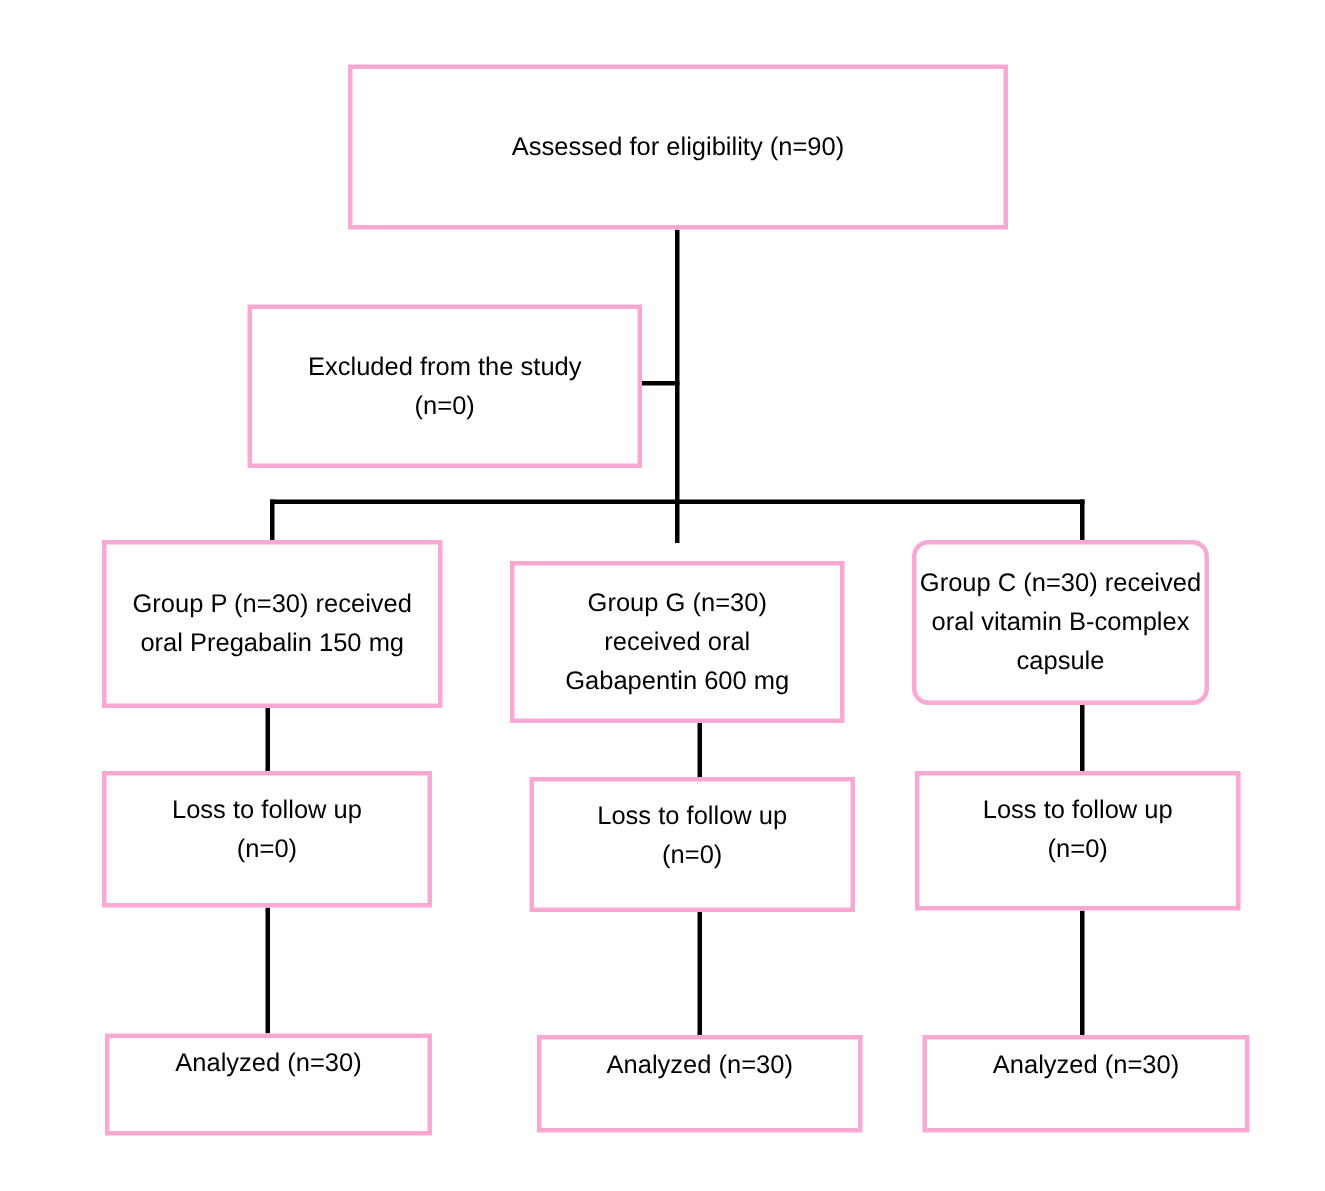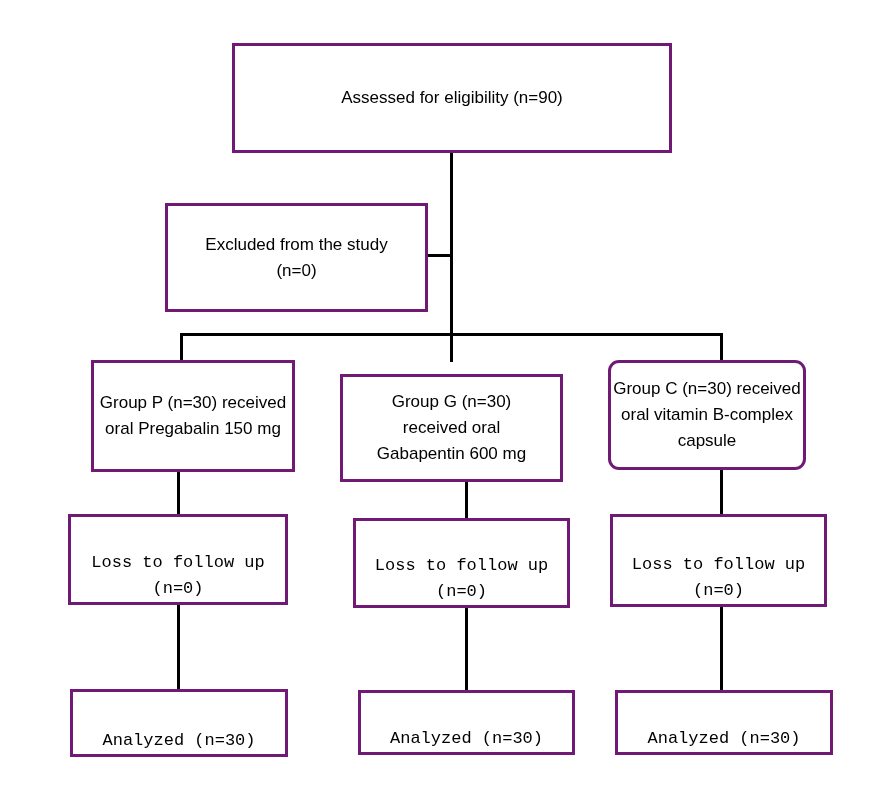--- a/index.html
+++ b/index.html
@@ -10,47 +10,47 @@
   .canvas {
     position: relative;
     width: 883px;
     height: 794px;
     background: #ffffff;
     font-family: "Liberation Sans", "DejaVu Sans", sans-serif;
     color: #000000;
   }
   .box {
     position: absolute;
-    border: 3px solid #701a75;
+    border: 3px solid #f9a8d4;
     background: #ffffff;
     box-sizing: border-box;
     display: flex;
     justify-content: center;
     font-size: 17px;
     line-height: 26px;
     text-align: center;
   }
   .box .txt {
     white-space: pre-line;
   }
   .v-center { align-items: center; }
-  .v-top    { align-items: flex-end; font-family: Liberation Mono, monospace; }
+  .v-top    { align-items: flex-start; }
   .pt10 { padding-top: 10px; }
   .pt8  { padding-top: 4px; }
 
   .line {
     position: absolute;
     background: #000000;
   }
 
   
   #box-assessed { left: 232px; top: 43px;  width: 440px; height: 110px; }
   #box-excluded { left: 165px; top: 203px; width: 263px; height: 109px; }
 
-  #box-group-p  { left: 68px;  top: 360px; width: 204px; height: 112px; margin-left: 23px; }
+  #box-group-p  { left: 68px;  top: 360px; width: 227px; height: 112px; }
   #box-group-g  { left: 340px; top: 362px; width: 223px; height: 108px; margin-top: 12px; }
   #box-group-c  { left: 608px; top: 360px; width: 198px; height: 110px; border-radius: 11px; }
 
   #box-loss-p   { left: 68px;  top: 514px; width: 220px; height: 91px; }
   #box-loss-g   { left: 353px; top: 518px; width: 217px; height: 90px; }
   #box-loss-c   { left: 610px; top: 514px; width: 217px; height: 93px; }
 
   #box-analyzed-p { left: 70px;  top: 689px; width: 218px; height: 68px; }
   #box-analyzed-g { left: 358px; top: 690px; width: 217px; height: 65px; }
   #box-analyzed-c { left: 615px; top: 690px; width: 218px; height: 65px; }

